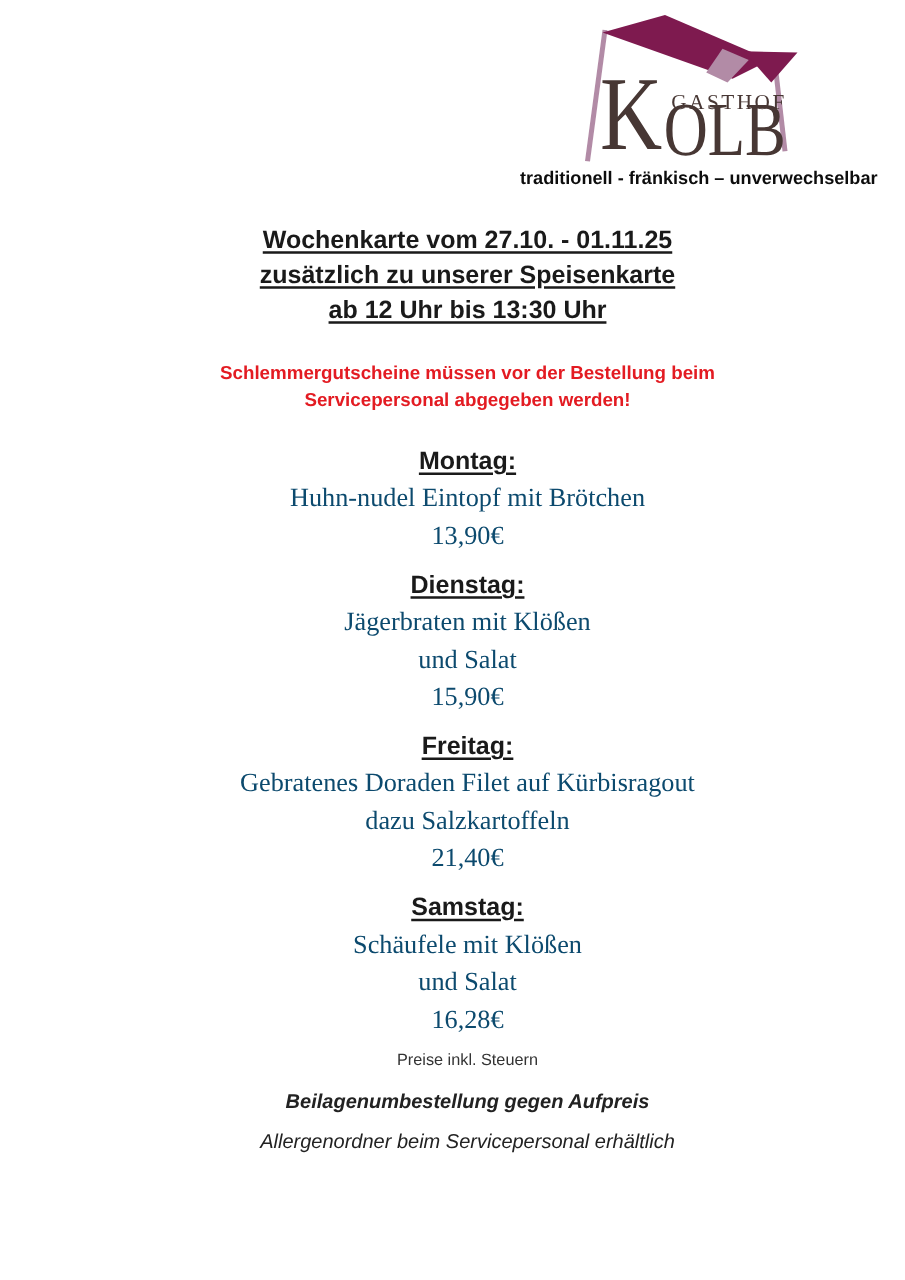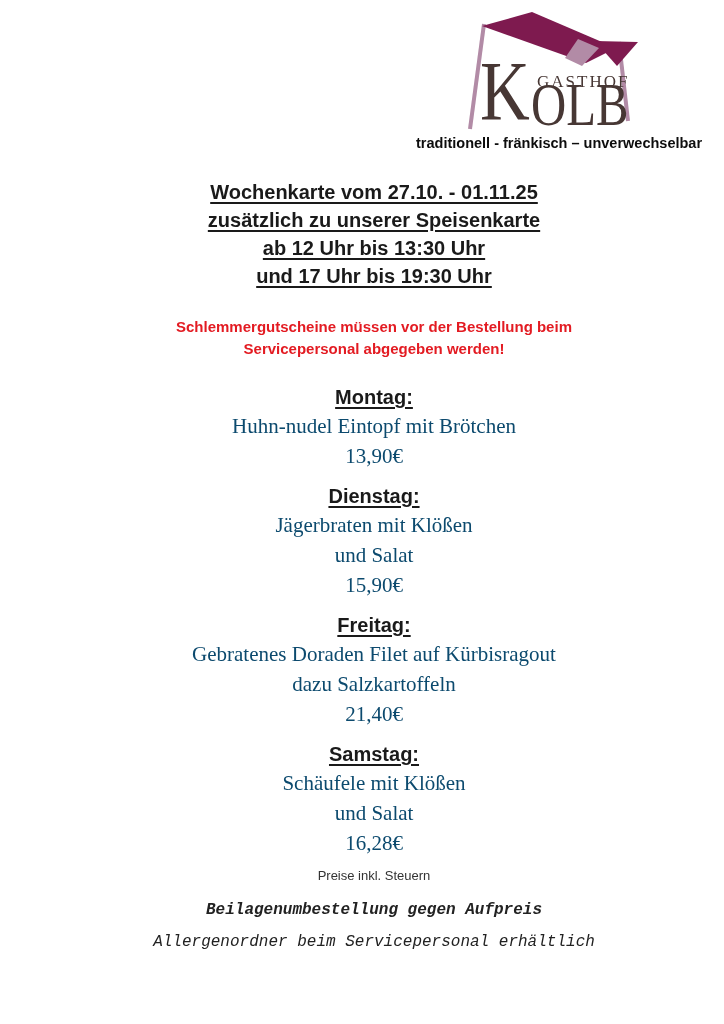--- a/index.html
+++ b/index.html
@@ -51,21 +51,21 @@
   }
   .day-block{margin-top:12px;}
   .day-block.first{margin-top:24px;}
   .day-title{
     font-size:20px;font-weight:bold;line-height:27px;
     text-decoration:underline;text-decoration-thickness:2px;text-underline-offset:3px;
   }
   .dish,.price{font-size:21px;line-height:30px;color:#0c4a6e;font-family:Liberation Serif, serif;}
   .tax-note{margin-top:10px;font-size:13px;line-height:16px;color:#333;text-align:center;}
   .serif-note{
-    font-family:Liberation Mono, monospace;
+    font-family:Liberation Sans, sans-serif;
     font-style:italic;font-size:16px;line-height:20px;color:#222;
   }
   .sides-note{margin-top:16px;font-weight:bold;}
   .allergen-note{margin-top:12px;}
 </style>
 </head>
 <body>
 
 <div class="page">
 
@@ -82,21 +82,20 @@
     <div class="logo-olb">OLB</div>
     <div class="logo-tagline">traditionell - fränkisch – unverwechselbar</div>
   </div>
 
   <div class="content">
 
     <div class="header-block">
       <div>Wochenkarte vom 27.10. - 01.11.25</div>
       <div>zusätzlich zu unserer Speisenkarte</div>
       <div>ab 12 Uhr bis 13:30 Uhr</div>
-      <div>und 17 Uhr bis 19:30 Uhr</div>
     </div>
 
     <div class="notice">Schlemmergutscheine müssen vor der Bestellung beim Servicepersonal abgegeben werden!</div>
 
     <section class="day-block first">
       <div class="day-title">Montag:</div>
       <div class="dish">Huhn-nudel Eintopf mit Brötchen</div>
       <div class="price">13,90€</div>
     </section>
 

